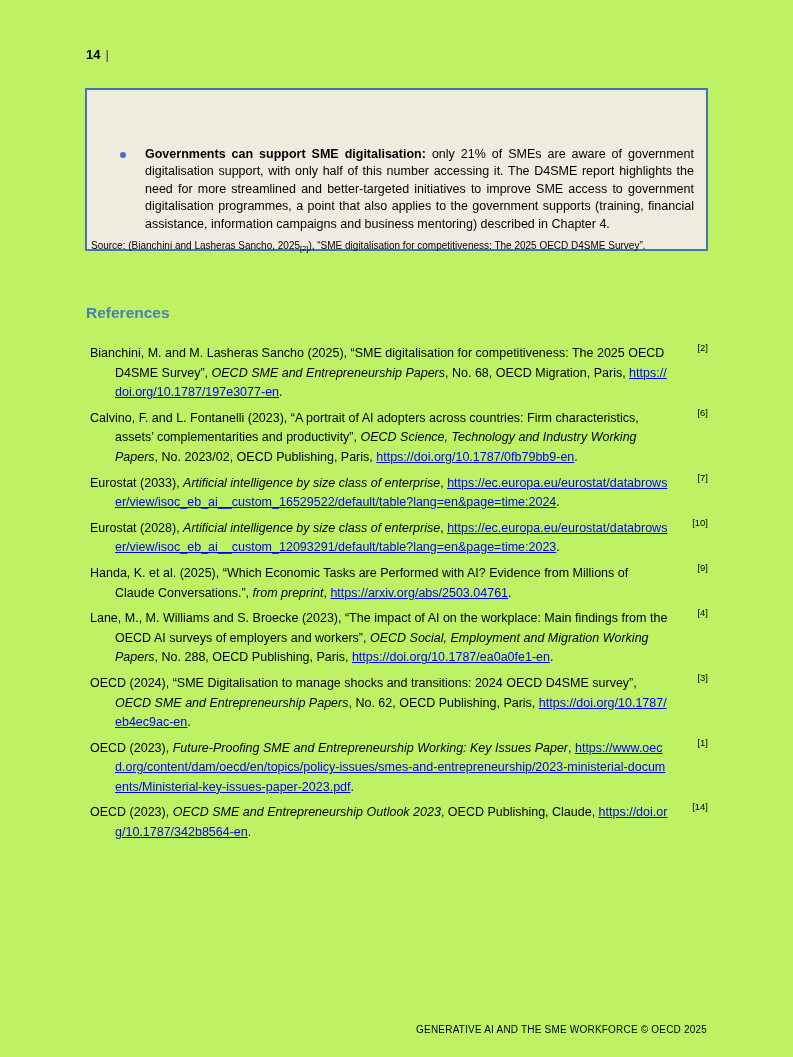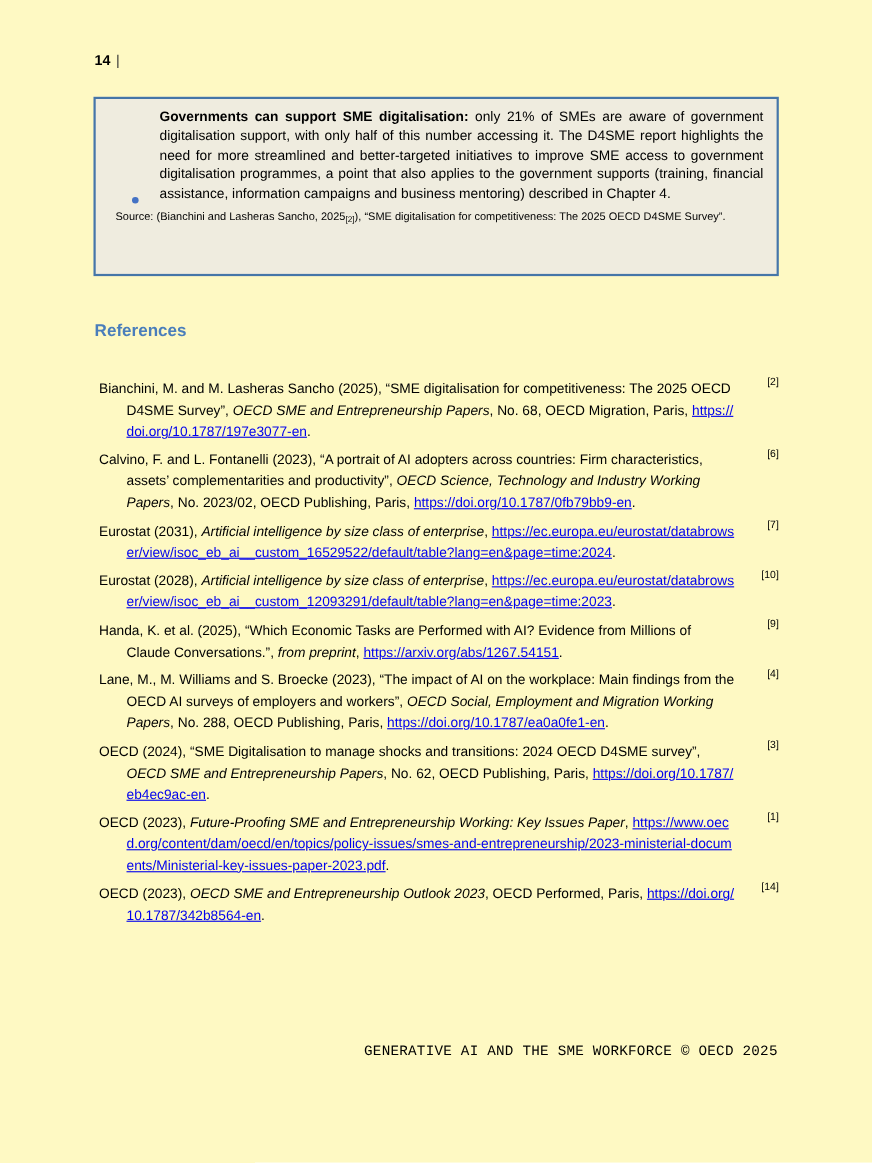--- a/index.html
+++ b/index.html
@@ -9,21 +9,21 @@
     --box-bg: #efecdf;
     --bullet-blue: #4472c4;
     --text-black: #1a1a1a;
   }
   * { margin: 0; padding: 0; box-sizing: border-box; }
   html, body { background: #ffffff; }
   .page {
     position: relative;
     width: 793px;
     height: 1057px;
-    background: #fef9c3;
+    background: #bef264;
     font-family: "Liberation Sans", sans-serif;
     color: var(--text-black);
     overflow: hidden;
   }
   .page-header {
     position: absolute;
     top: 47px;
     left: 86px;
     font-size: 13px;
     font-weight: bold;
@@ -40,53 +40,54 @@
     left: 85px;
     top: 88px;
     width: 623px;
     height: 163px;
     background: var(--box-bg);
     border: 2px solid var(--box-border);
     padding: 8px 12px 0 0;
   }
   .callout-bullet-row {
     display: flex;
-    align-items: flex-end;
+    align-items: flex-start;
     padding-left: 33px;
+    margin-top: 48px;
   }
   .bullet-dot {
     width: 6px;
     height: 6px;
     border-radius: 50%;
     background: var(--bullet-blue);
     margin-top: 6px;
     flex: 0 0 6px;
   }
   .callout-text {
     margin-left: 19px;
     width: 552px;
     font-size: 12.5px;
     line-height: 17.4px;
     text-align: justify;
     color: #000;
   }
   .callout-source {
     margin-top: 7px;
-    margin-left: 18px;
+    margin-left: 4px;
     font-size: 10px;
     color: #000;
   }
   .callout-source .subs {
     font-size: 7.5px;
     vertical-align: -2px;
   }
   .refs-heading {
     position: absolute;
     left: 86px;
-    top: 292px;
+    top: 304px;
     font-size: 15.5px;
     font-weight: bold;
     color: var(--heading-blue);
   }
   .refs-list {
     position: absolute;
     left: 90px;
     top: 344px;
     width: 620px;
   }
@@ -110,27 +111,26 @@
   }
   .ref-tag {
     position: absolute;
     top: -2px;
     right: 2px;
     font-size: 9.5px;
     color: #000;
   }
   .page-footer {
     position: absolute;
-    top: 948px;
+    top: 1024px;
     right: 86px;
-    font-size: 13px;
+    font-size: 10px;
     letter-spacing: 0.2px;
     color: #000;
     text-align: right;
-    font-family: Liberation Mono, monospace;
   }
 </style>
 </head>
 <body>
 
 <div class="page">
 
   <div class="page-header">
     <span>14</span><span class="sep">|</span>
   </div>
@@ -148,44 +148,44 @@
   <div class="refs-list">
       <div class="ref-item">
         <p class="ref-text"><span>Bianchini, M. and M. Lasheras Sancho (2025), “SME digitalisation for competitiveness: The 2025 OECD D4SME Survey”, </span><em>OECD SME and Entrepreneurship Papers</em><span>, No. 68, OECD Migration, Paris, </span><a class="ref-link" href="#">https://doi.org/10.1787/197e3077-en</a><span>.</span></p>
         <span class="ref-tag">[2]</span>
       </div>
       <div class="ref-item">
         <p class="ref-text"><span>Calvino, F. and L. Fontanelli (2023), “A portrait of AI adopters across countries: Firm characteristics, assets’ complementarities and productivity”, </span><em>OECD Science, Technology and Industry Working Papers</em><span>, No. 2023/02, OECD Publishing, Paris, </span><a class="ref-link" href="#">https://doi.org/10.1787/0fb79bb9-en</a><span>.</span></p>
         <span class="ref-tag">[6]</span>
       </div>
       <div class="ref-item">
-        <p class="ref-text"><span>Eurostat (2031), </span><em>Artificial intelligence by size class of enterprise</em><span>, </span><a class="ref-link" href="#">https://ec.europa.eu/eurostat/databrowser/view/isoc_eb_ai__custom_16529522/default/table?lang=en&amp;page=time:2024</a><span>.</span></p>
+        <p class="ref-text"><span>Eurostat (2033), </span><em>Artificial intelligence by size class of enterprise</em><span>, </span><a class="ref-link" href="#">https://ec.europa.eu/eurostat/databrowser/view/isoc_eb_ai__custom_16529522/default/table?lang=en&amp;page=time:2024</a><span>.</span></p>
         <span class="ref-tag">[7]</span>
       </div>
       <div class="ref-item">
         <p class="ref-text"><span>Eurostat (2028), </span><em>Artificial intelligence by size class of enterprise</em><span>, </span><a class="ref-link" href="#">https://ec.europa.eu/eurostat/databrowser/view/isoc_eb_ai__custom_12093291/default/table?lang=en&amp;page=time:2023</a><span>.</span></p>
         <span class="ref-tag">[10]</span>
       </div>
       <div class="ref-item">
-        <p class="ref-text"><span>Handa, K. et al. (2025), “Which Economic Tasks are Performed with AI? Evidence from Millions of Claude Conversations.”, </span><em>from preprint</em><span>, </span><a class="ref-link" href="#">https://arxiv.org/abs/1267.54151</a><span>.</span></p>
+        <p class="ref-text"><span>Handa, K. et al. (2025), “Which Economic Tasks are Performed with AI? Evidence from Millions of Claude Conversations.”, </span><em>from preprint</em><span>, </span><a class="ref-link" href="#">https://arxiv.org/abs/2503.04761</a><span>.</span></p>
         <span class="ref-tag">[9]</span>
       </div>
       <div class="ref-item">
         <p class="ref-text"><span>Lane, M., M. Williams and S. Broecke (2023), “The impact of AI on the workplace: Main findings from the OECD AI surveys of employers and workers”, </span><em>OECD Social, Employment and Migration Working Papers</em><span>, No. 288, OECD Publishing, Paris, </span><a class="ref-link" href="#">https://doi.org/10.1787/ea0a0fe1-en</a><span>.</span></p>
         <span class="ref-tag">[4]</span>
       </div>
       <div class="ref-item">
         <p class="ref-text"><span>OECD (2024), “SME Digitalisation to manage shocks and transitions: 2024 OECD D4SME survey”, </span><em>OECD SME and Entrepreneurship Papers</em><span>, No. 62, OECD Publishing, Paris, </span><a class="ref-link" href="#">https://doi.org/10.1787/eb4ec9ac-en</a><span>.</span></p>
         <span class="ref-tag">[3]</span>
       </div>
       <div class="ref-item">
         <p class="ref-text"><span>OECD (2023), </span><em>Future-Proofing SME and Entrepreneurship Working: Key Issues Paper</em><span>, </span><a class="ref-link" href="#">https://www.oecd.org/content/dam/oecd/en/topics/policy-issues/smes-and-entrepreneurship/2023-ministerial-documents/Ministerial-key-issues-paper-2023.pdf</a><span>.</span></p>
         <span class="ref-tag">[1]</span>
       </div>
       <div class="ref-item">
-        <p class="ref-text"><span>OECD (2023), </span><em>OECD SME and Entrepreneurship Outlook 2023</em><span>, OECD Performed, Paris, </span><a class="ref-link" href="#">https://doi.org/10.1787/342b8564-en</a><span>.</span></p>
+        <p class="ref-text"><span>OECD (2023), </span><em>OECD SME and Entrepreneurship Outlook 2023</em><span>, OECD Publishing, Claude, </span><a class="ref-link" href="#">https://doi.org/10.1787/342b8564-en</a><span>.</span></p>
         <span class="ref-tag">[14]</span>
       </div>
     </div>
 
   <div class="page-footer">GENERATIVE AI AND THE SME WORKFORCE © OECD 2025</div>
 
 </div>
 
 </body></html>

